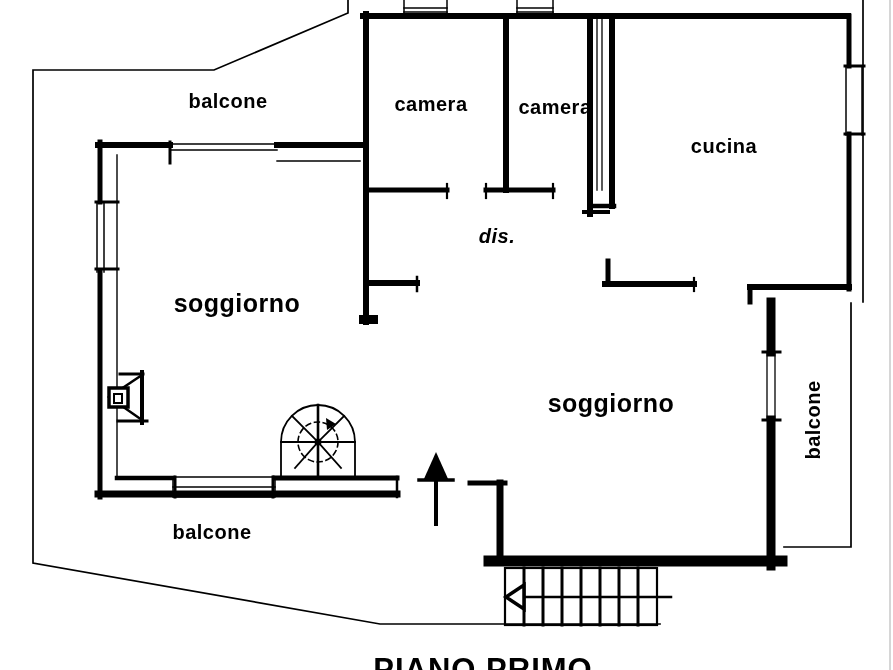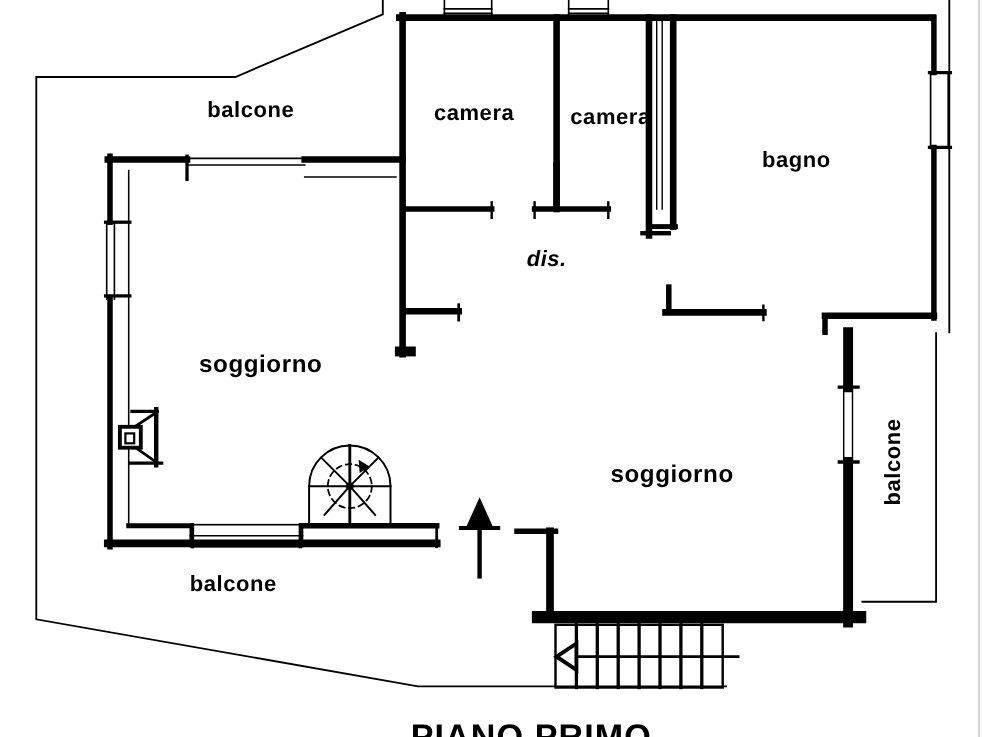--- a/index.html
+++ b/index.html
@@ -13,21 +13,21 @@
   #plan svg{position:absolute;left:0;top:0;}
   .lbl{
     position:absolute;
     transform:translate(-50%,-50%);
     font-weight:bold;
     color:#000;
     white-space:nowrap;
     font-size:20px;
     letter-spacing:0.5px;
   }
-  .lbl.big{font-size:22px;margin-top:28px;}
+  .lbl.big{font-size:25px;}
   .lbl.rot{transform:translate(-50%,-50%) rotate(-90deg);}
   .lbl.title{
     font-size:31px;
     letter-spacing:1px;
     transform:translate(-50%,0);
   }
   .l-balcone-top{left:228px;top:101px;}
   .l-cucina{left:431px;top:104px;}
   .l-bagno{left:555px;top:107px;}
   .l-camera{left:724px;top:146px;}
@@ -200,21 +200,21 @@
         <line x1="508" y1="597" x2="671" y2="597" stroke-width="2.5"></line>
         <polygon points="506,597 524,585 524,609" fill="#fff" stroke-width="3.5"></polygon>
       </g>
 
     </g>
   </svg>
 
   <div class="lbl l-balcone-top">balcone</div>
   <div class="lbl l-cucina">camera</div>
   <div class="lbl l-bagno">camera</div>
-  <div class="lbl l-camera">bagno</div>
+  <div class="lbl l-camera">cucina</div>
   <div class="lbl l-dis">dis.</div>
   <div class="lbl big l-sogg-left">soggiorno</div>
   <div class="lbl big l-sogg-right">soggiorno</div>
   <div class="lbl l-balcone-bottom">balcone</div>
   <div class="lbl rot l-balcone-right">balcone</div>
 
   <div class="lbl title l-title">PIANO PRIMO</div>
 
 </div>
 

